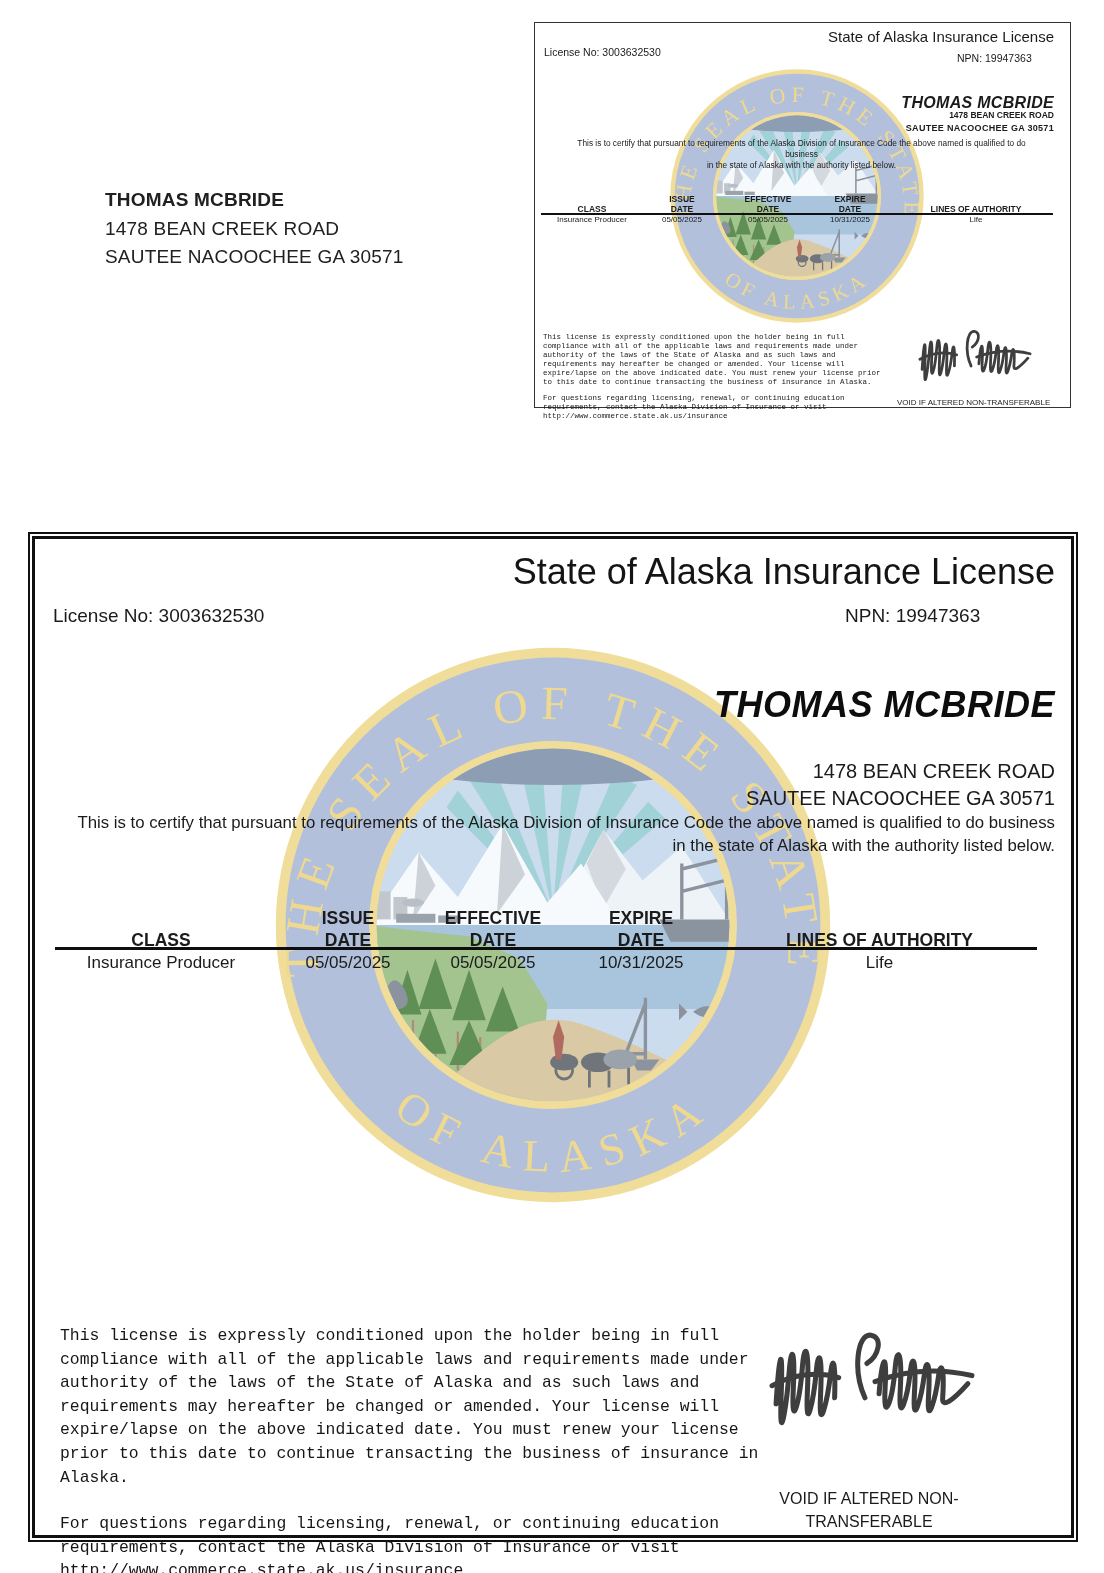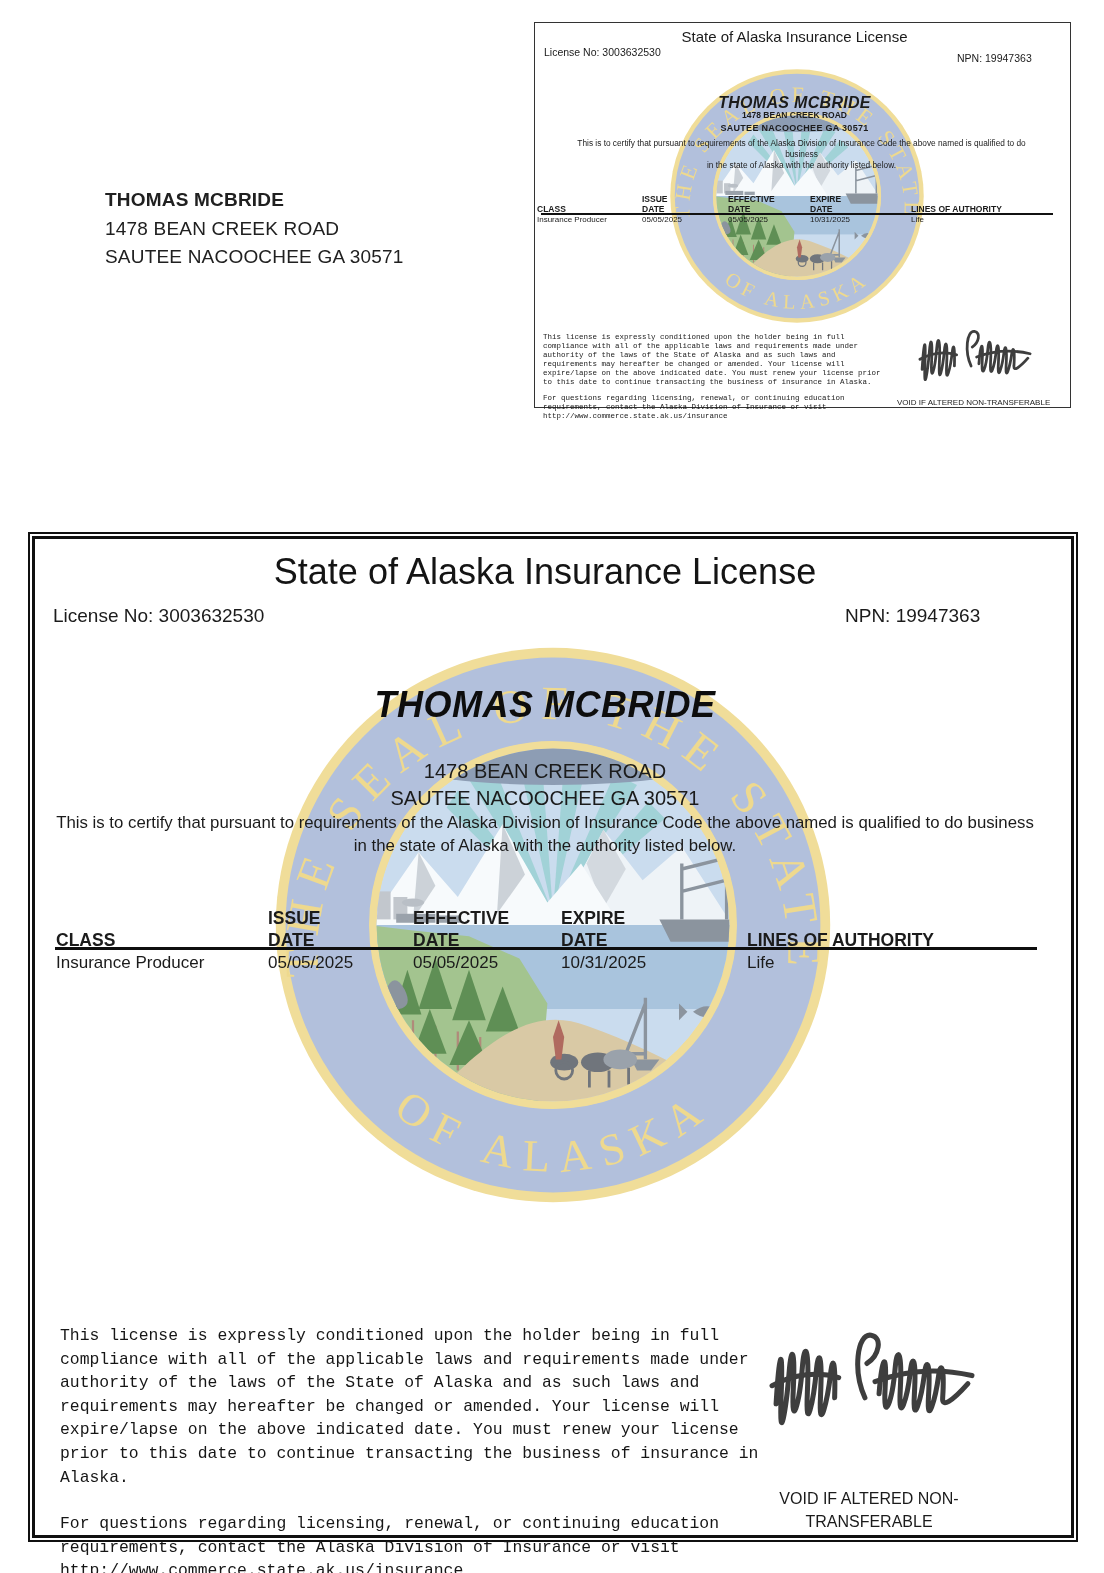--- a/index.html
+++ b/index.html
@@ -20,21 +20,21 @@
   .license-large{
     left:32px;top:536px;width:1042px;height:1002px;box-sizing:border-box;
     border:3px solid #101010;outline:2px solid #101010;outline-offset:2px;
   }
   .license-small{
     left:534px;top:22px;width:537px;height:386px;box-sizing:border-box;
     border:1.5px solid #333;
   }
 
   
-  .cwide{left:0;right:16px;text-align:center;}
+  .cwide{left:0;right:16px;text-align:right;}
 
   
   .license-large .el-title{top:12px;font-size:36px;line-height:1.15;white-space:nowrap;color:#141414;}
   .license-large .el-licno{top:66px;left:18px;font-size:19px;}
   .license-large .el-npn{top:66px;left:810px;font-size:19px;}
   .license-large .el-seal{left:238px;top:106px;width:560px;height:560px;}
   .license-large .el-name{top:145px;font-size:36px;font-weight:bold;font-style:italic;letter-spacing:.5px;white-space:nowrap;color:#0d0d0d;}
   .license-large .el-addr1{top:221px;font-size:20px;}
   .license-large .el-addr2{top:248px;font-size:20px;}
   .license-large .el-cert{top:272px;font-size:16.8px;line-height:23px;}
@@ -73,21 +73,21 @@
   .license-small .col-issue{left:107px;width:80px;}
   .license-small .col-eff{left:193px;width:80px;}
   .license-small .col-exp{left:275px;width:80px;}
   .license-small .col-lines{left:376px;width:130px;}
   .license-small .el-rule{top:190px;left:6px;width:512px;height:2px;background:#111;}
   .license-small .el-legal{top:310px;left:8px;width:341px;font-size:7.5px;line-height:8.9px;}
   .license-small .el-legal p + p{margin-top:8px;}
   .license-small .el-sig{left:364px;top:294px;width:152px;height:64px;}
   .license-small .el-void{top:375px;left:362px;font-size:8px;white-space:nowrap;}
 
-  .col-class,.col-issue,.col-eff,.col-exp,.col-lines{text-align:left;}
+  .col-class,.col-issue,.col-eff,.col-exp,.col-lines{text-align:center;}
   .el-seal svg,.el-sig svg{display:block;width:100%;height:100%;}
 </style>
 </head>
 <body>
 
 <svg style="position:absolute;width:0;height:0" aria-hidden="true">
   <defs>
     <symbol id="alaska-seal" viewBox="0 0 200 200">
       <clipPath id="sealClip">
           <circle cx="100" cy="100" r="63"></circle>

